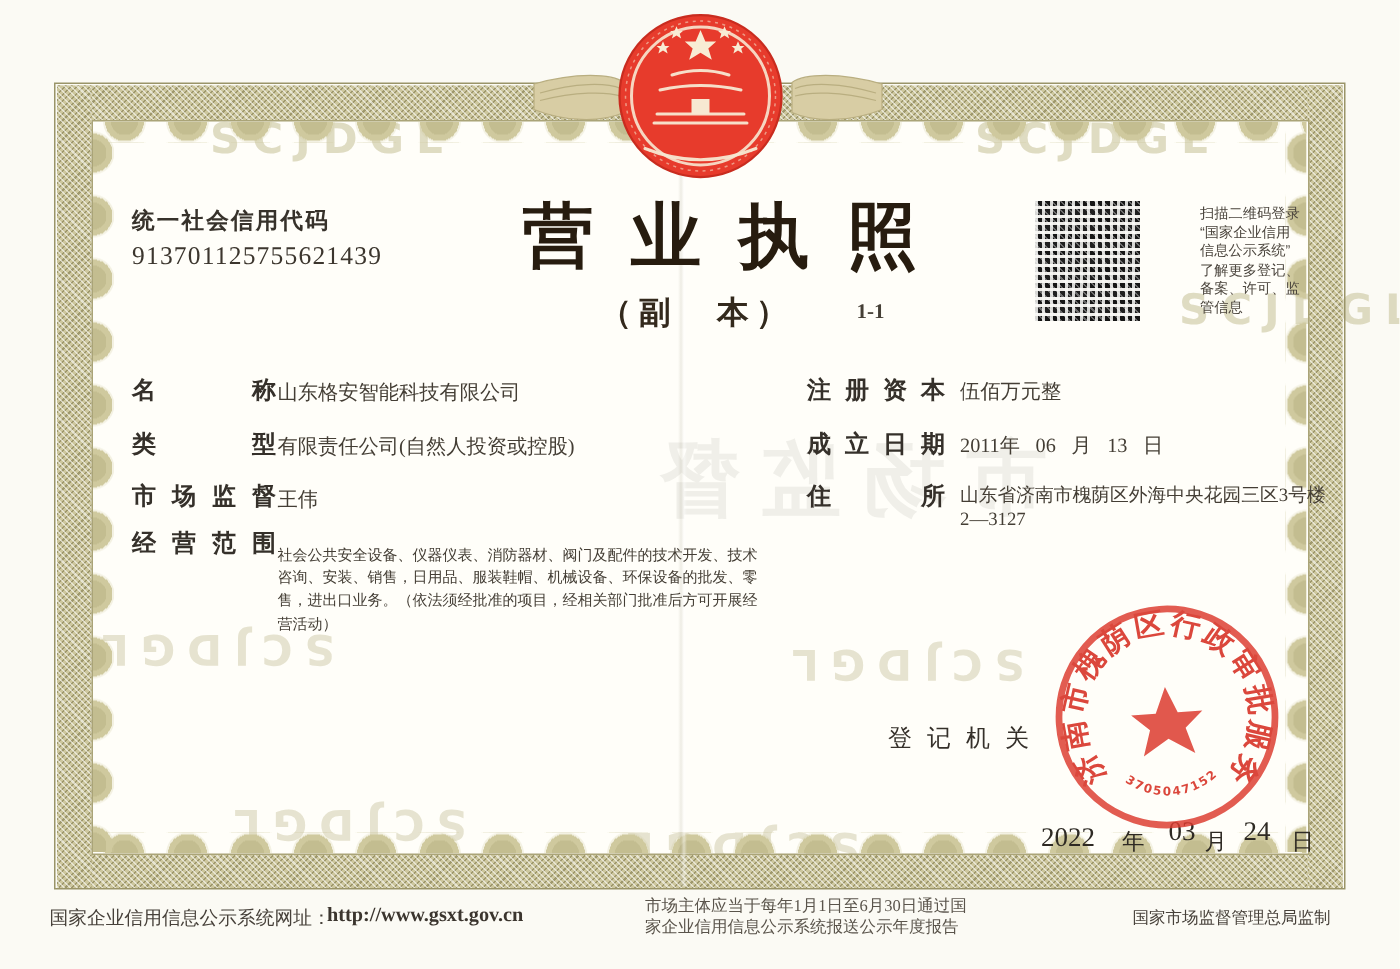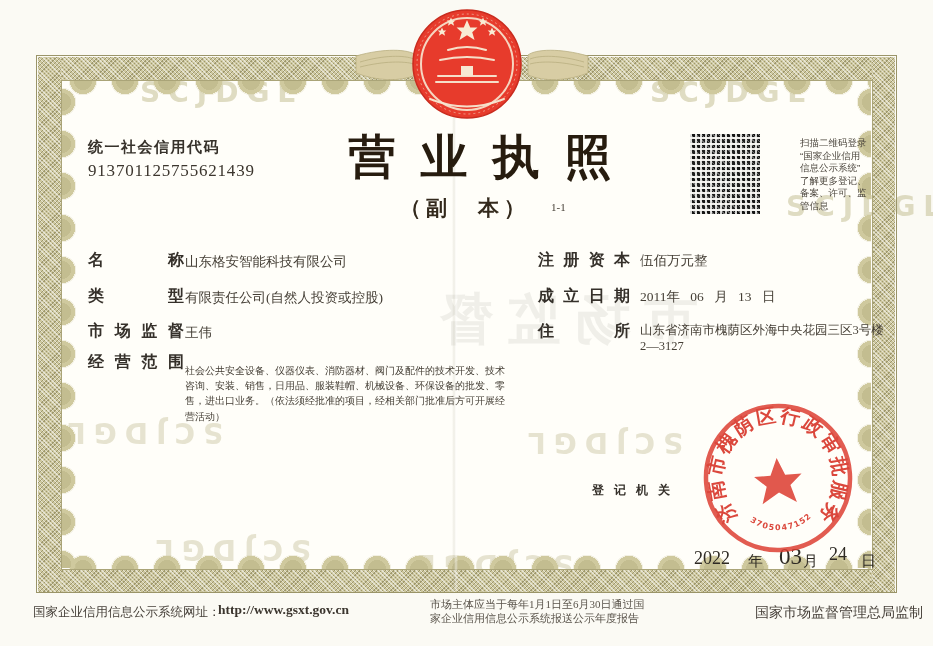--- a/index.html
+++ b/index.html
@@ -47,22 +47,22 @@
   
   .credit-label{position:absolute;left:88px;top:138px;z-index:5;font-weight:700;
       font-size:15px;letter-spacing:1.5px;color:#37322b;}
   .credit-code{position:absolute;left:88px;top:161px;z-index:5;
       font-family:"Liberation Serif",serif;font-size:17px;letter-spacing:.8px;color:#3c362e;}
   .title{position:absolute;left:290px;top:126px;width:380px;z-index:5;text-align:center;
       font-weight:700;font-size:47px;letter-spacing:25px;padding-left:25px;box-sizing:border-box;
       color:#271c0f;font-family:"DejaVu Sans",sans-serif;}
   .subtitle{position:absolute;left:380px;top:194px;width:170px;z-index:5;text-align:center;
       font-size:21px;letter-spacing:5px;color:#33291c;font-weight:600;}
-  .copy-number{position:absolute;left:551px;top:201px;z-index:5;
-      font-family:"Liberation Serif",serif;font-size:11px;color:#453f36;}
+  .copy-number{position:absolute;left:571px;top:201px;z-index:5;
+      font-family:"Liberation Serif",serif;font-size:14px;color:#453f36;font-weight:bold;}
 
   
   .qr{position:absolute;left:690px;top:134px;width:70px;height:80px;z-index:5;
     background-color:#1b1b1b;
     background-image:
       repeating-linear-gradient(45deg, rgba(255,255,255,.35) 0 1px, transparent 1px 4px),
       repeating-linear-gradient(90deg, rgba(248,248,245,.85) 0 2px, transparent 2px 5px),
       repeating-linear-gradient(0deg, #161616 0 3px, #f1f0ec 3px 5px, #202020 5px 9px, #eceae6 9px 11px);}
   .qr-caption{position:absolute;left:800px;top:137px;width:82px;z-index:5;
       font-size:9.5px;line-height:12.5px;color:#4a443c;white-space:pre-line;}
@@ -74,46 +74,46 @@
   .flabel.rcol{left:538px;width:92px;}
   .fvalue{position:absolute;z-index:5;font-family:"Liberation Serif",serif;color:#443e35;}
   .v-name{left:185px;top:253px;font-size:13.5px;}
   .v-type{left:185px;top:289px;font-size:13.5px;}
   .v-person{left:185px;top:324px;font-size:13.5px;}
   .v-scope{left:185px;top:363px;width:320px;font-size:10px;line-height:15.2px;text-align:justify;}
   .v-capital{left:640px;top:252px;font-size:13.5px;}
   .v-date{left:640px;top:288px;font-size:13.5px;word-spacing:7px;}
   .v-address{left:640px;top:323px;width:252px;font-size:12.5px;line-height:15.5px;white-space:pre-line;}
 
-  .reg-label{position:absolute;left:592px;top:482px;z-index:5;font-weight:700;font-size:12px;
+  .reg-label{position:absolute;left:592px;top:482px;z-index:5;font-weight:400;font-size:16px;
       letter-spacing:10px;color:#35302a;}
 
   
   .dt{position:absolute;z-index:5;color:#2e2a24;}
   .dt-num{font-family:"Liberation Serif",serif;}
   .d-year{left:694px;top:548px;font-size:18px;}
   .d-year-u{left:748px;top:552px;font-size:15px;}
-  .d-month{left:779px;top:544px;font-size:23px;}
+  .d-month{left:779px;top:544px;font-size:18px;}
   .d-month-u{left:803px;top:552px;font-size:15px;}
   .d-day{left:829px;top:544px;font-size:18px;}
   .d-day-u{left:861px;top:552px;font-size:15px;}
 
   
   .stamp{position:absolute;left:699px;top:399px;z-index:6;opacity:.92;transform:rotate(-4deg);}
   .emblem{position:absolute;left:352px;top:4px;z-index:6;}
 
   
   .footer-left{position:absolute;left:33px;top:604px;z-index:5;font-family:"Liberation Serif",serif;
       font-size:12.5px;color:#47413a;}
   .footer-url{position:absolute;left:218px;top:602px;z-index:5;font-family:"Liberation Serif",serif;
       font-weight:700;font-size:13.5px;color:#3b352e;}
   .footer-mid{position:absolute;left:430px;top:598px;z-index:5;font-family:"Liberation Serif",serif;
       font-size:11px;line-height:13.5px;color:#5a544b;white-space:pre-line;}
   .footer-right{position:absolute;left:755px;top:604px;z-index:5;font-family:"Liberation Serif",serif;
-      font-size:14px;color:#47413a;}
+      font-size:11px;color:#47413a;}
 </style>
 </head>
 <body>
 
 <div class="page">
 
   <div class="inner-bg"></div>
 
   <div class="wm" style="left:140px;top:76px;">SCJDGL</div>
   <div class="wm" style="left:650px;top:76px;">SCJDGL</div>

